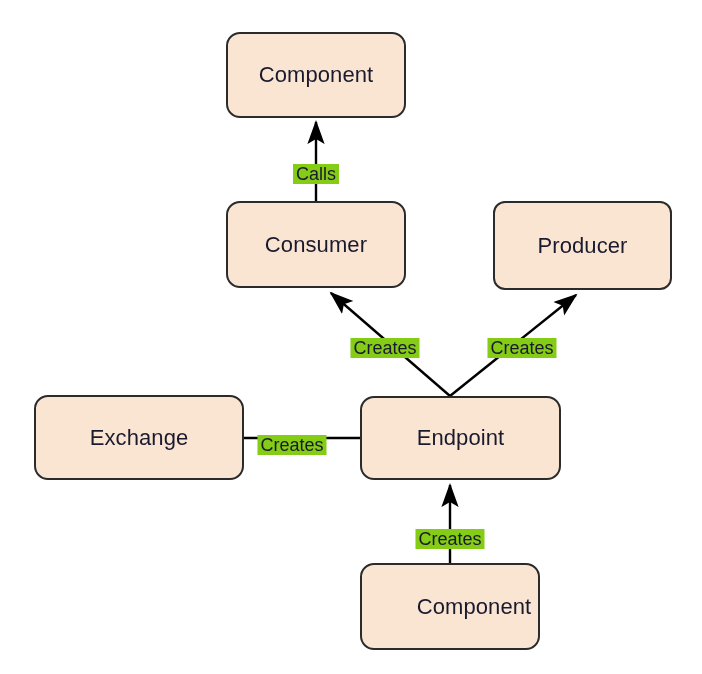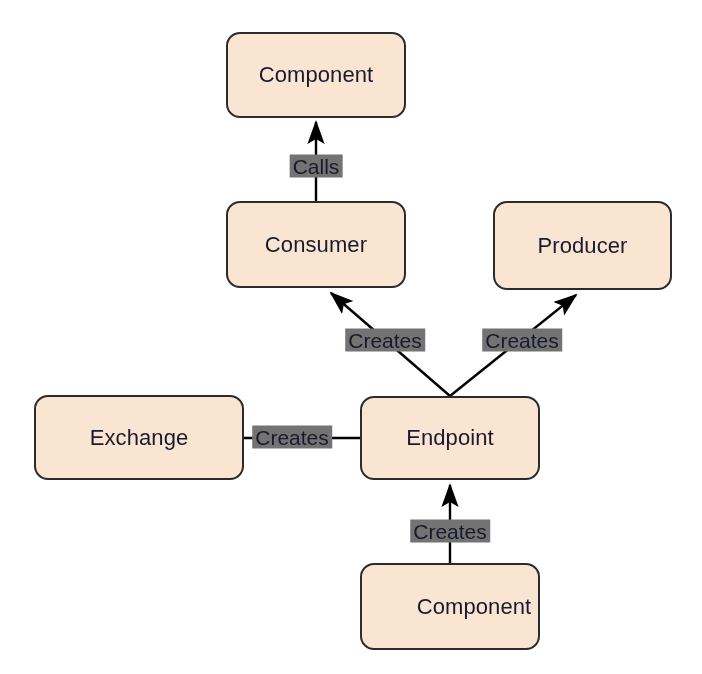--- a/index.html
+++ b/index.html
@@ -38,34 +38,35 @@
   .node-label {
     font-size: 22px;
     color: #1a1a2e;
     letter-spacing: 0.1px;
     white-space: nowrap;
     line-height: 1;
   }
   .edge-label {
     position: absolute;
     z-index: 4;
-    background: #737373;
-    font-size: 21px;
+    background: #84cc16;
+    font-size: 18px;
     color: #1a1a2e;
     white-space: nowrap;
     line-height: 1;
     padding: 1px 3px;
     transform: translate(-50%, -50%);
+    margin-top: 8px;
   }
   
   #node-processor { left: 226px; top: 32px;  width: 180px; height: 86px; }
   #node-consumer  { left: 226px; top: 201px; width: 180px; height: 87px; }
-  #node-producer  { left: 493px; top: 201px; width: 179px; height: 89px; }
+  #node-producer  { left: 493px; top: 201px; width: 179px; height: 89px; border-radius: 12px; }
   #node-exchange  { left: 34px;  top: 395px; width: 210px; height: 85px; }
-  #node-endpoint  { left: 360px; top: 396px; width: 180px; height: 84px; }
+  #node-endpoint  { left: 360px; top: 396px; width: 201px; height: 84px; }
   #node-component { left: 360px; top: 563px; width: 180px; height: 87px; padding-left: 48px; }
   
   #label-calls            { left: 316px; top: 166px; }
   #label-creates-consumer { left: 385px; top: 340px; }
   #label-creates-producer { left: 522px; top: 340px; }
   #label-creates-exchange { left: 292px; top: 437px; }
   #label-creates-endpoint { left: 450px; top: 531px; }
 </style>
 </head>
 <body>

